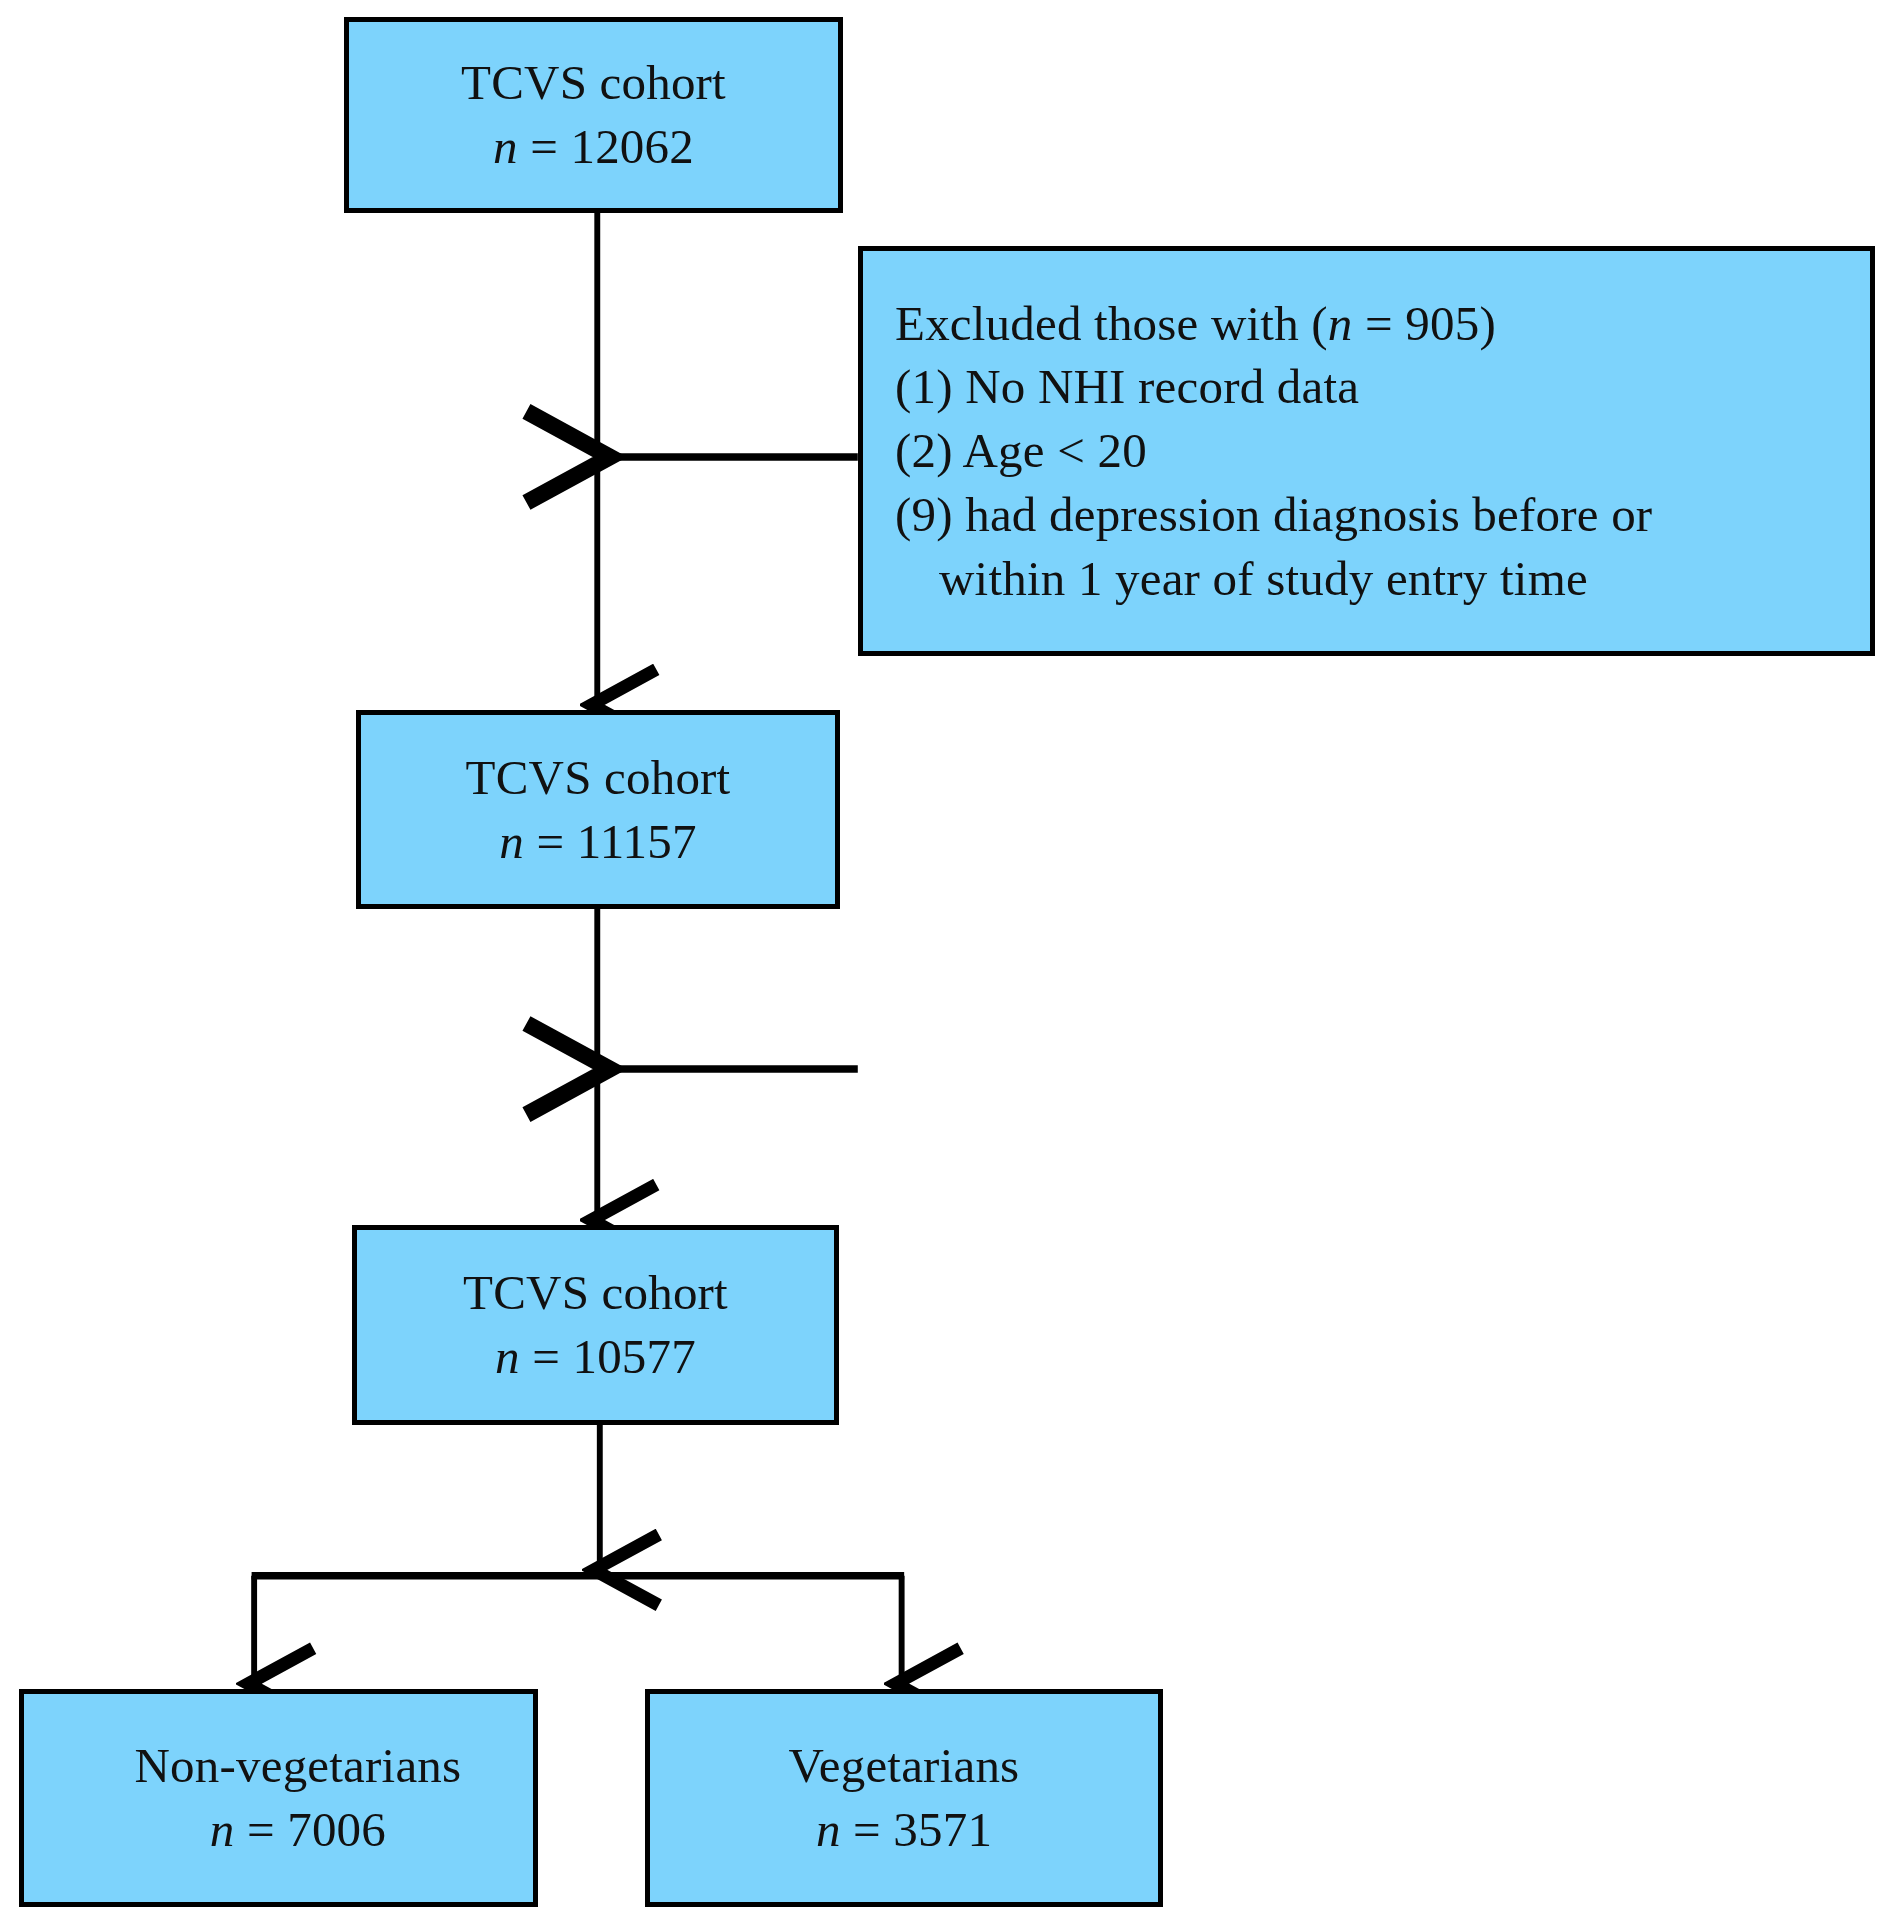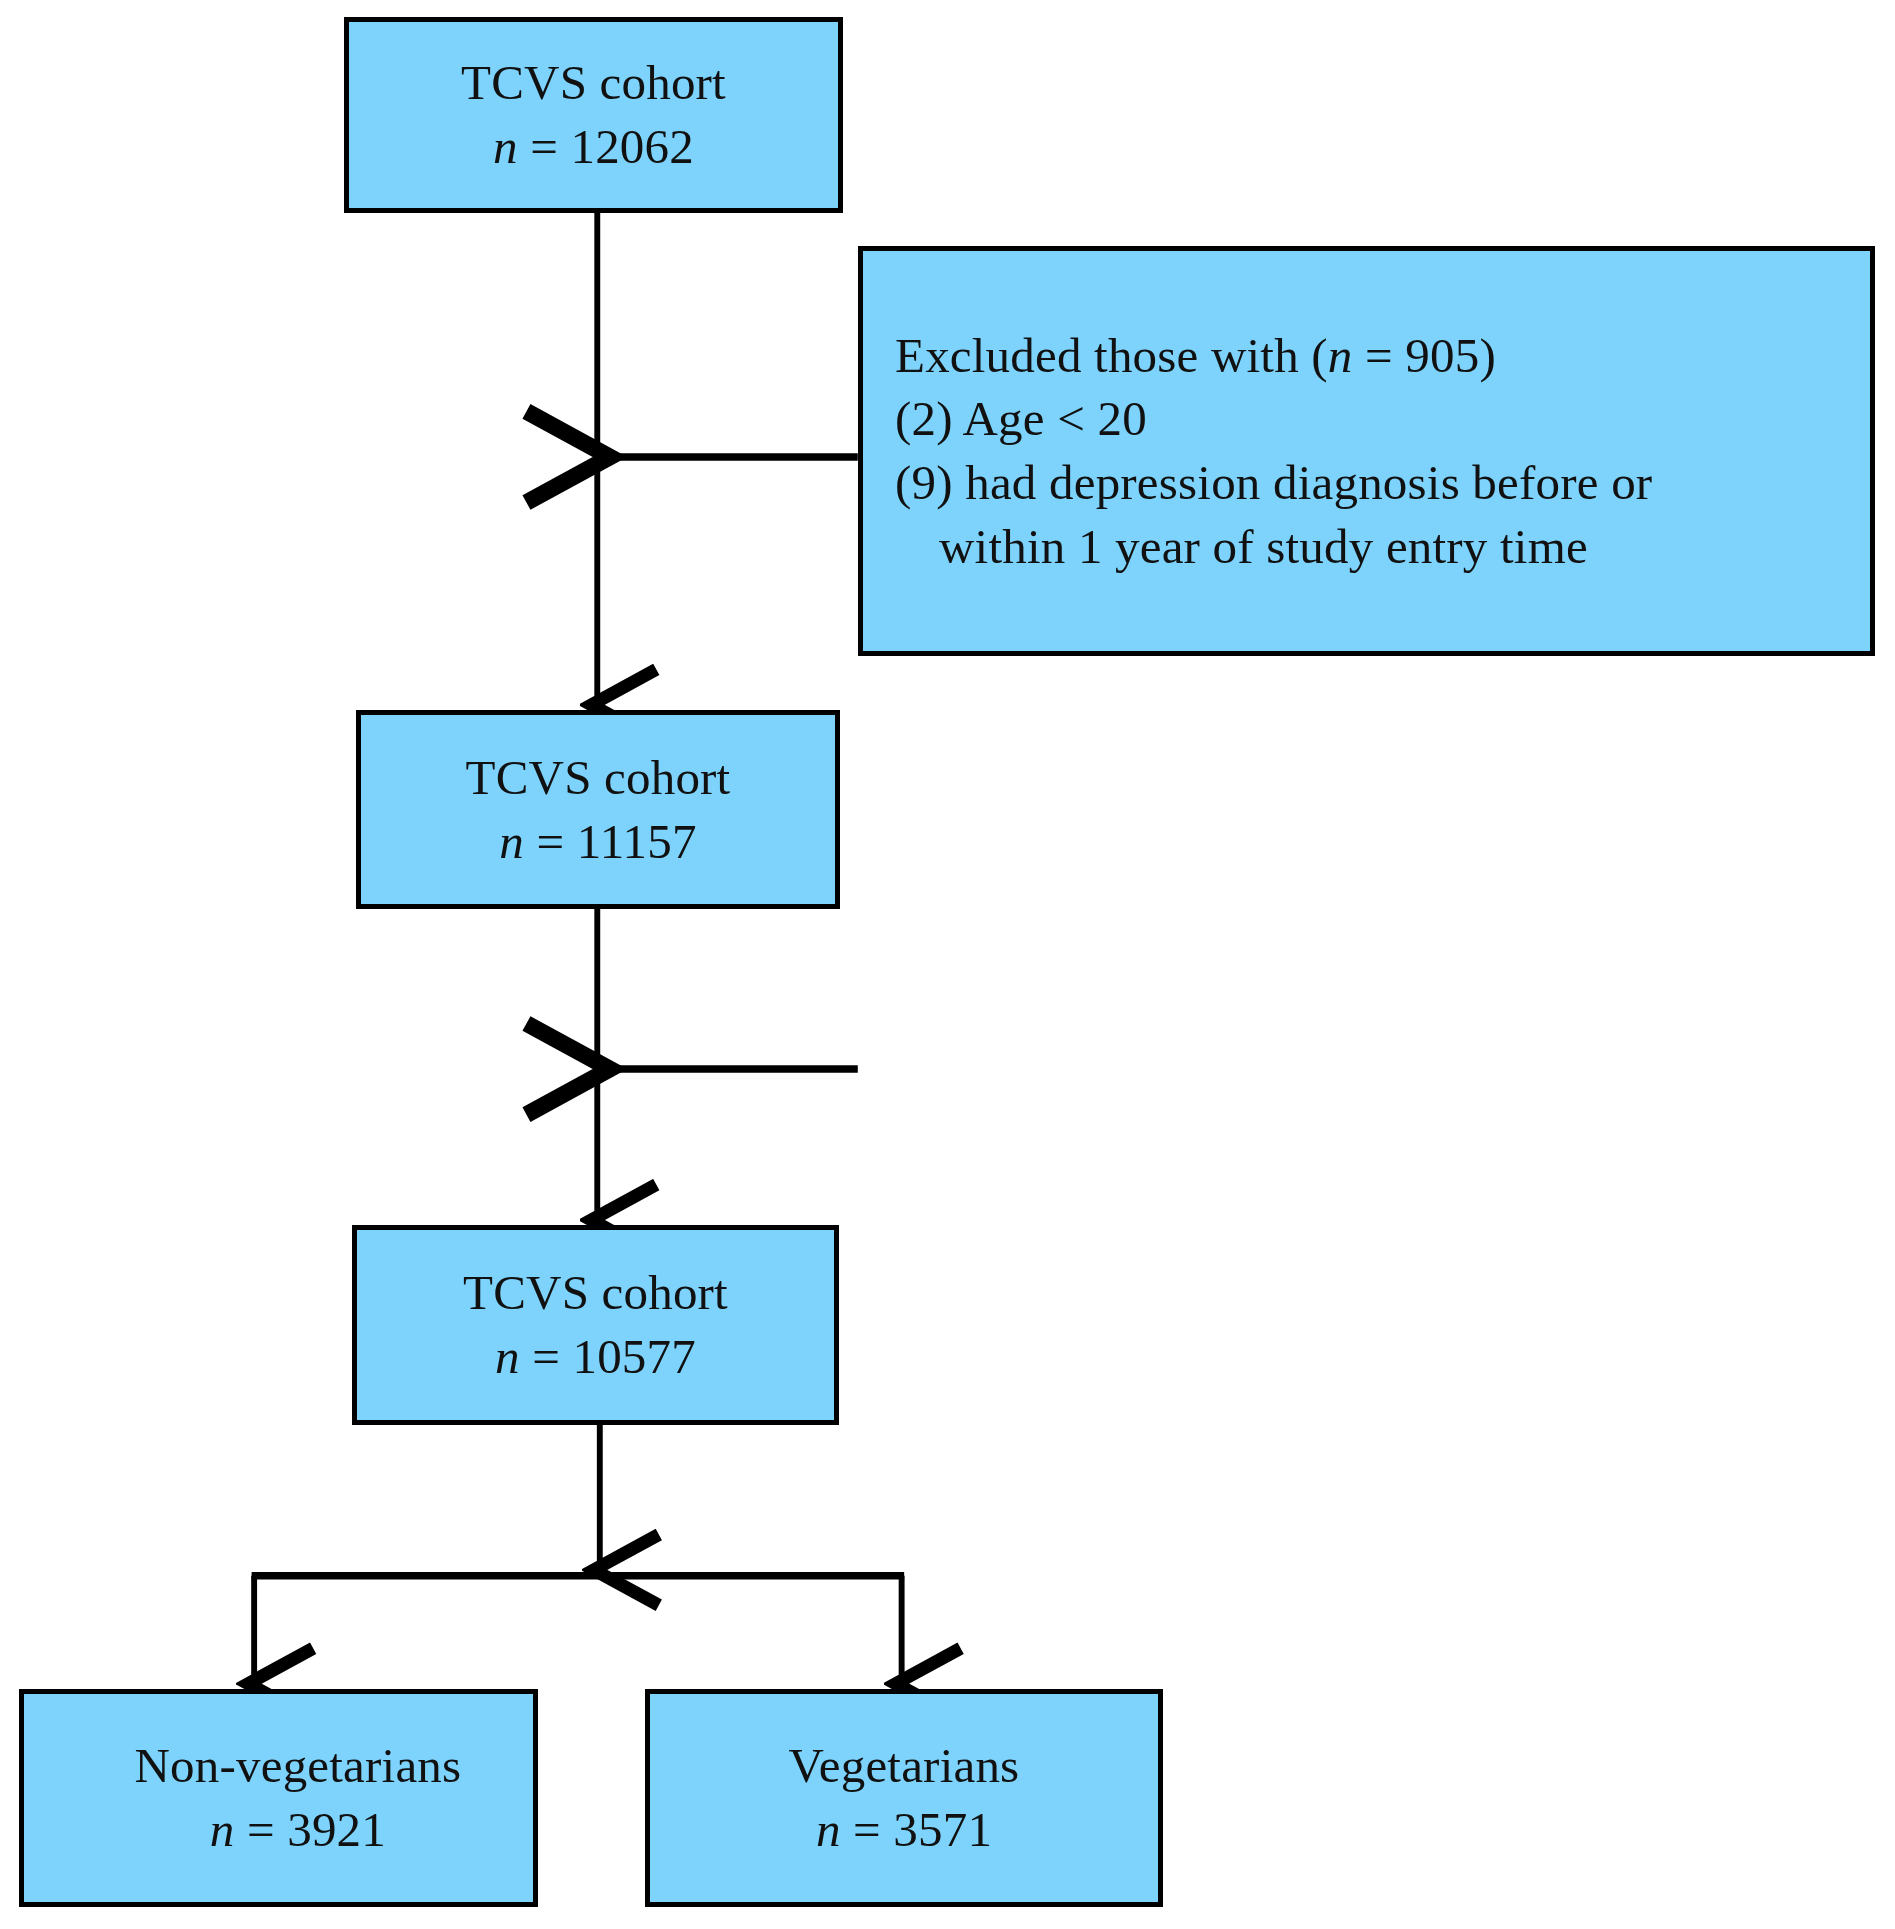--- a/index.html
+++ b/index.html
@@ -93,39 +93,40 @@
     <line x1="1069" y1="1869" x2="1069" y2="1997" stroke="#000000" stroke-width="7" marker-end="url(#arrow-down)"></line>
   </svg>
 
   <div class="node" id="node-cohort-1">
     <div class="line-row">TCVS cohort</div>
     <div class="line-row"><span class="ital">n</span><span> = 12062</span></div>
   </div>
 
   <div class="node left-align" id="node-excl-1">
     <div class="line-row"><span>Excluded those with (</span><span class="ital">n</span><span> = 905)</span></div>
+    <div class="line-row">(1) No NHI record data</div>
     <div class="line-row">(2) Age &lt; 20</div>
     <div class="line-row">(9) had depression diagnosis before or</div>
     <div class="line-row" style="padding-left:76px">within 1 year of study entry time</div>
   </div>
 
   <div class="node" id="node-cohort-2">
     <div class="line-row">TCVS cohort</div>
     <div class="line-row"><span class="ital">n</span><span> = 11157</span></div>
   </div>
 
 
   <div class="node" id="node-cohort-3">
     <div class="line-row">TCVS cohort</div>
     <div class="line-row"><span class="ital">n</span><span> = 10577</span></div>
   </div>
 
   <div class="node" id="node-nonveg">
     <div class="line-row">Non-vegetarians</div>
-    <div class="line-row"><span class="ital">n</span><span> = 3921</span></div>
+    <div class="line-row"><span class="ital">n</span><span> = 7006</span></div>
   </div>
 
   <div class="node" id="node-veg">
     <div class="line-row">Vegetarians</div>
     <div class="line-row"><span class="ital">n</span><span> = 3571</span></div>
   </div>
 
 </div>
 
 

